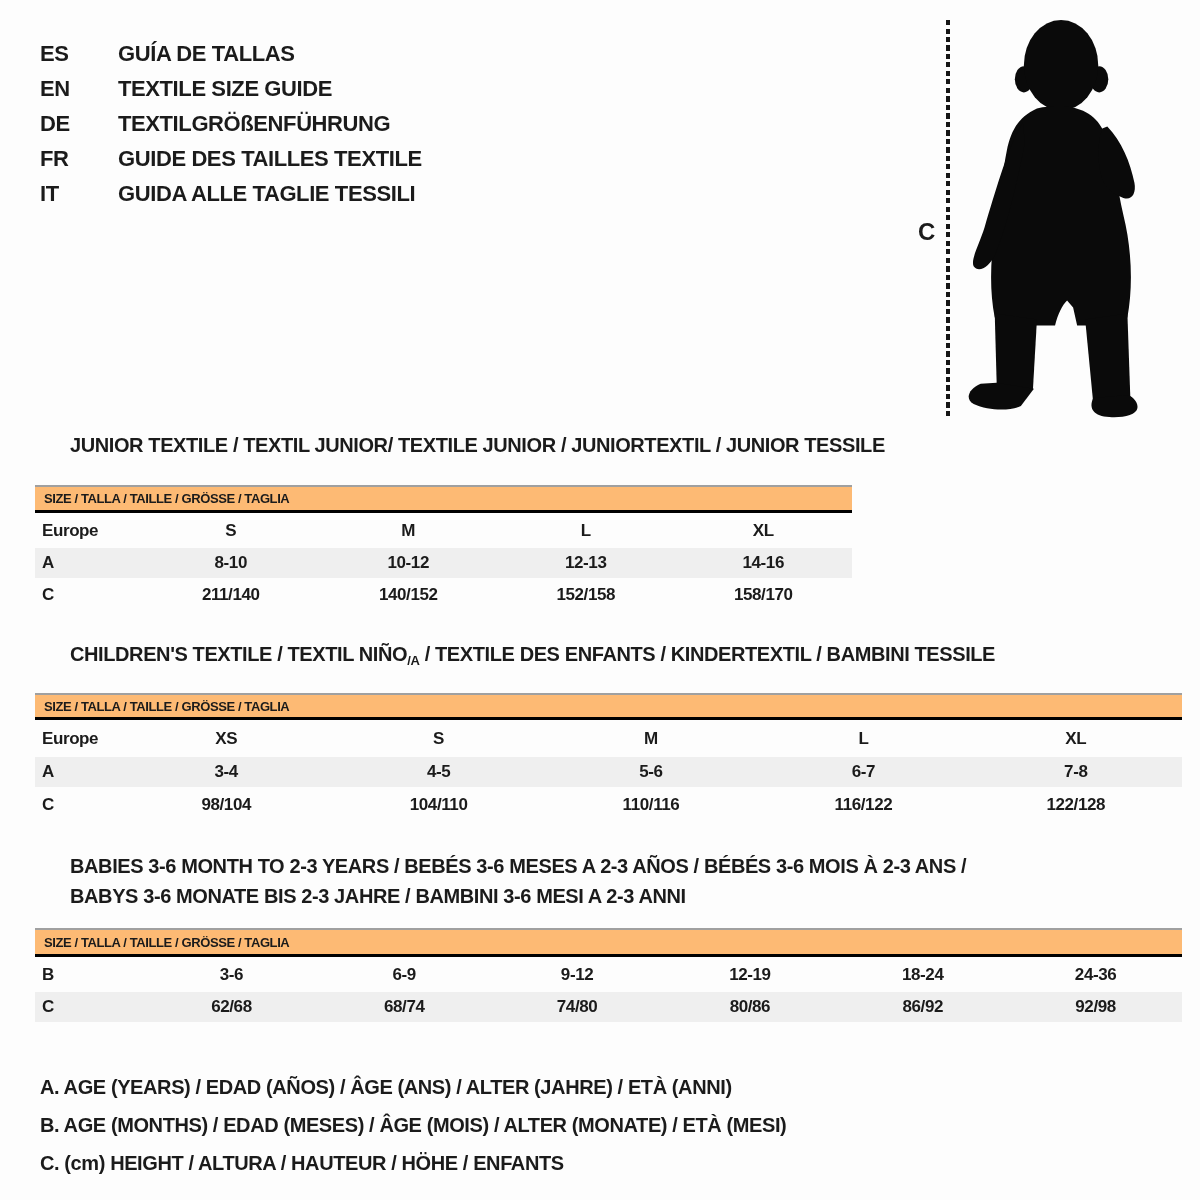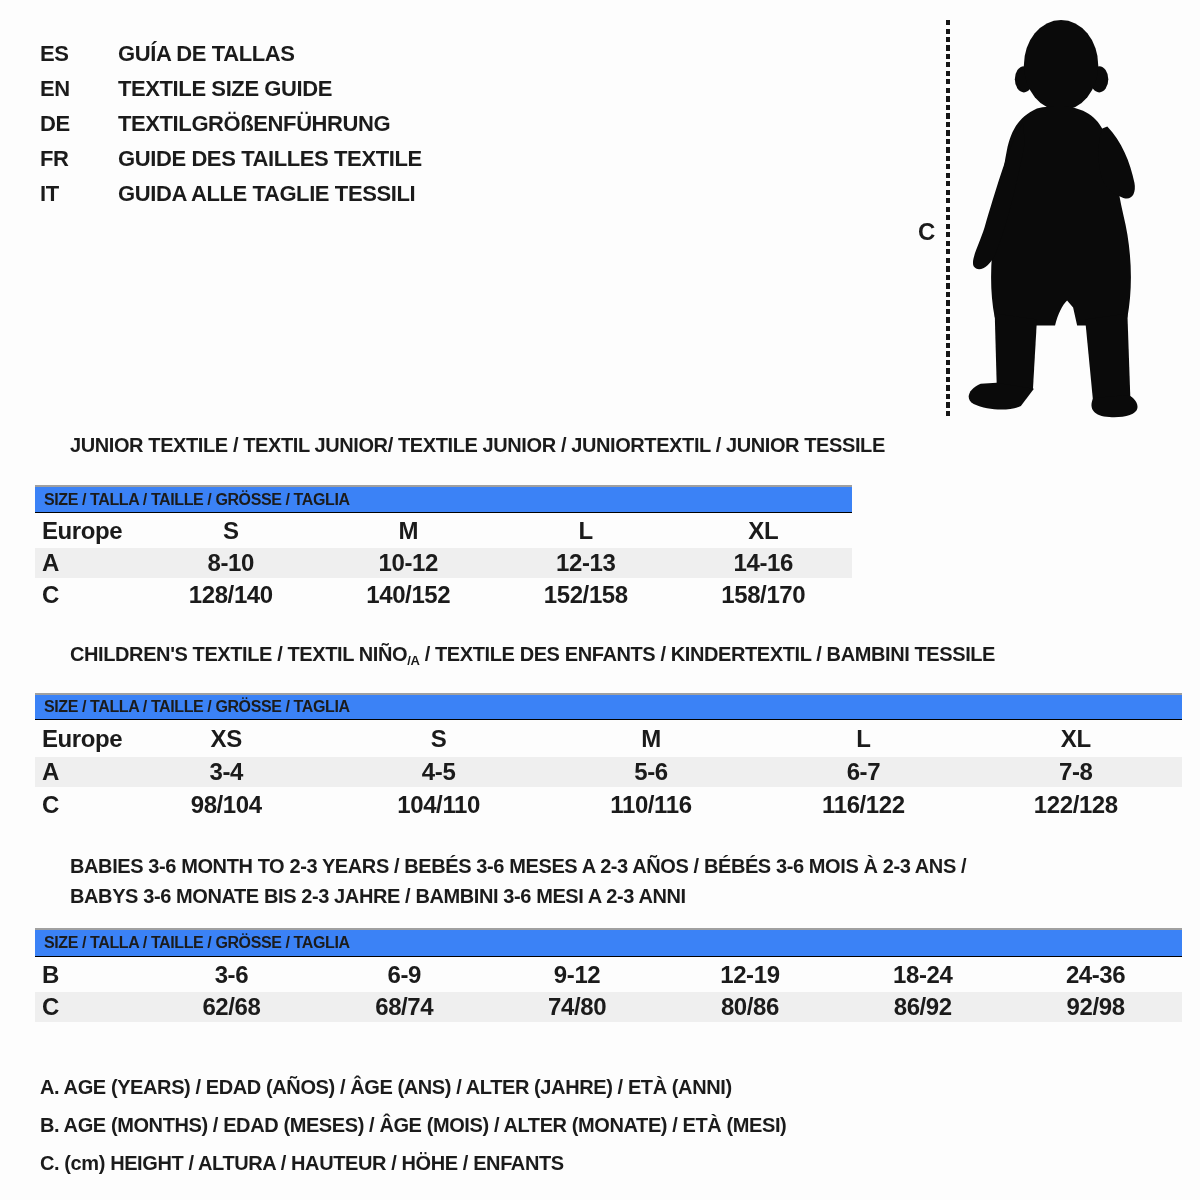--- a/index.html
+++ b/index.html
@@ -30,33 +30,33 @@
   .title-children { top:643px; }
   .title-babies { top:851px; line-height:30px; }
   .sub { font-size:13px; position:relative; top:4px; letter-spacing:-0.3px; }
 
   
   .size-table { position:absolute; left:35px; }
   .t-junior { top:485px; width:817px; }
   .t-children { top:693px; width:1147px; }
   .t-babies { top:928px; width:1147px; }
   .size-head {
-    background:#3b82f6; border-top:2px solid #a0a0a0; border-bottom:1px solid #000000;
+    background:#fdba74; border-top:2px solid #a0a0a0; border-bottom:3px solid #000000;
     box-sizing:border-box; display:flex; align-items:center;
-    padding-left:9px; font-size:16px;
+    padding-left:9px; font-size:13px;
   }
   .t-junior .size-head { height:28px; }
   .t-children .size-head { height:27px; }
   .t-babies .size-head { height:29px; }
   .trow { display:grid; align-items:center; }
   .t-junior .trow { grid-template-columns:107px repeat(4, 1fr); }
   .t-children .trow { grid-template-columns:85px repeat(5, 1fr); }
   .t-babies .trow { grid-template-columns:110px repeat(6, 1fr); }
   .trow.shaded { background:#efefef; }
-  .cell { text-align:center; font-size:24px; white-space:nowrap; }
+  .cell { text-align:center; font-size:17px; white-space:nowrap; }
   .cell.rowlabel { text-align:left; padding-left:7px; }
   .r-h37 { height:37px; } .r-h35 { height:35px; } .r-h33 { height:33px; } .r-h30 { height:30px; }
 
   
   .legend-line { position:absolute; left:40px; font-size:20px; white-space:nowrap; }
   .legend-a { top:1076px; } .legend-b { top:1114px; } .legend-c { top:1152px; }
 </style>
 </head>
 <body>
 
@@ -141,21 +141,21 @@
     </div>
     <div class="trow r-h30 shaded">
       <span class="cell rowlabel">A</span>
       <span class="cell">8-10</span>
       <span class="cell">10-12</span>
       <span class="cell">12-13</span>
       <span class="cell">14-16</span>
     </div>
     <div class="trow r-h33">
       <span class="cell rowlabel">C</span>
-      <span class="cell">128/140</span>
+      <span class="cell">211/140</span>
       <span class="cell">140/152</span>
       <span class="cell">152/158</span>
       <span class="cell">158/170</span>
     </div>
   </div>
 
   <div class="section-title title-children">
     <span>CHILDREN'S TEXTILE / TEXTIL NIÑO</span><span class="sub">/A</span><span> / TEXTILE DES ENFANTS / KINDERTEXTIL / BAMBINI TESSILE</span>
   </div>
   <div class="size-table t-children">

